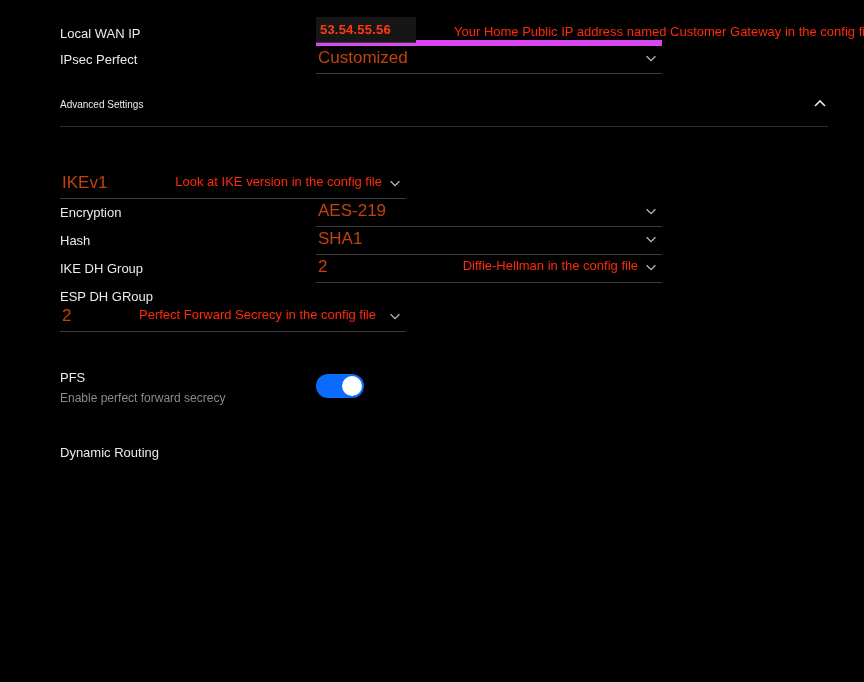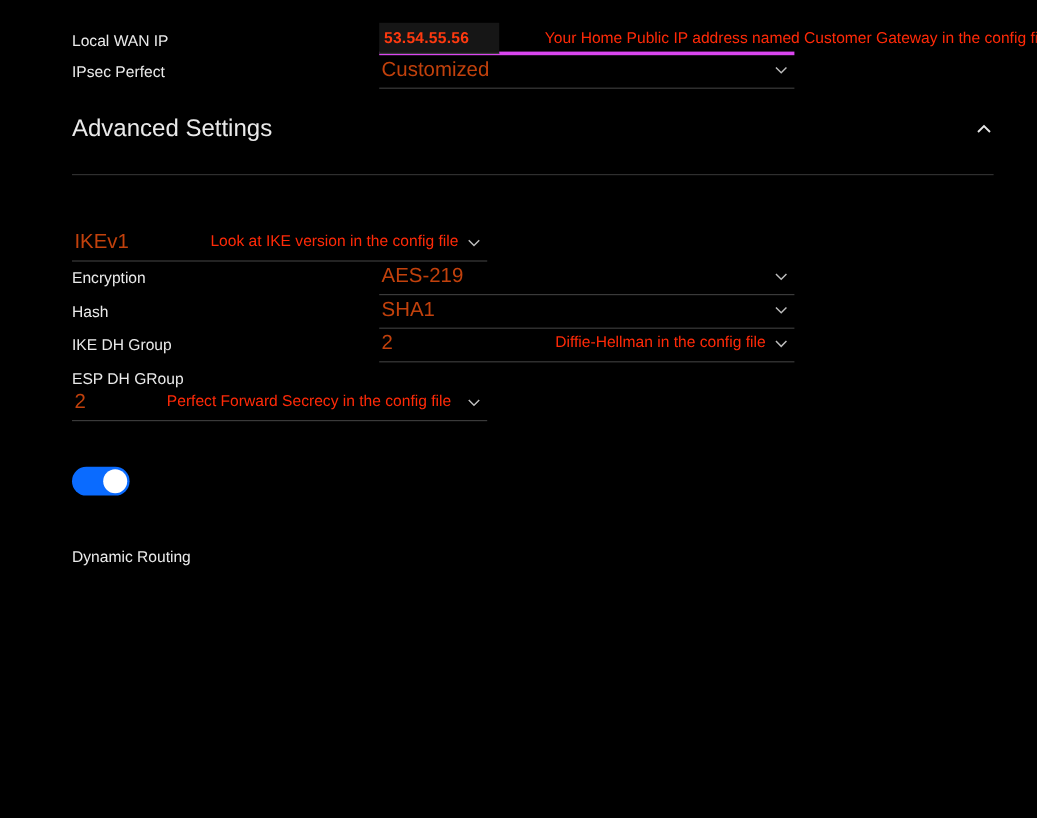--- a/index.html
+++ b/index.html
@@ -83,25 +83,25 @@
     top: 4px;
   }
   .note-in-select {
     right: 24px;
     top: 3px;
   }
   .section-header {
     display: flex;
     align-items: center;
     justify-content: space-between;
-    font-size: 20px;
+    font-size: 10px;
     font-weight: 500;
     color: #eaeaea;
     margin-top: 22px;
-    margin-bottom: 26px;
+    margin-bottom: 14px;
     cursor: pointer;
   }
   .section-rule {
     border: none;
     border-top: 1px solid #2f2f2f;
     margin-bottom: 44px;
   }
   .toggle {
     width: 48px; height: 24px;
     border-radius: 12px;
@@ -126,21 +126,21 @@
   .row-toggle .label-col { padding-top: 0; }
 </style>
 </head>
 <body>
 
 <div class="container">
 
   <div class="row">
     <div class="label-col">Local WAN IP</div>
     <div class="field-col" style="width:520px;">
-      <div class="input-wrap" style="border-bottom:3px solid #d946ef; width:346px;">
+      <div class="input-wrap" style="border-bottom:6px solid #d946ef; width:346px;">
         <input type="text" class="text-input" value="53.54.55.56" style="">
       </div>
       <span class="note note-right-of-input">Your Home Public IP address named Customer Gateway in the config file</span>
     </div>
   </div>
 
   <div class="row">
     <div class="label-col">IPsec Perfect</div>
     <div class="field-col">
       <div class="dropdown">
@@ -216,20 +216,24 @@
         <span class="value">2</span>
         <span class="note note-in-select" style="right:30px;">Perfect Forward Secrecy in the config file</span>
         <svg class="chevron" viewBox="0 0 16 16">
             <path d="M3 6l5 5 5-5"></path>
           </svg>
       </div>
     </div>
   </div>
 
   <div class="row row-toggle">
+    <div class="label-col">
+      <div>PFS</div>
+      <div class="label-sub">Enable perfect forward secrecy</div>
+    </div>
     <div class="field-col">
       <div class="toggle on">
         <div class="knob"></div>
       </div>
     </div>
   </div>
 
   <div class="row row-toggle" style="margin-bottom:0;">
     <div class="label-col">
       <div>Dynamic Routing</div>

